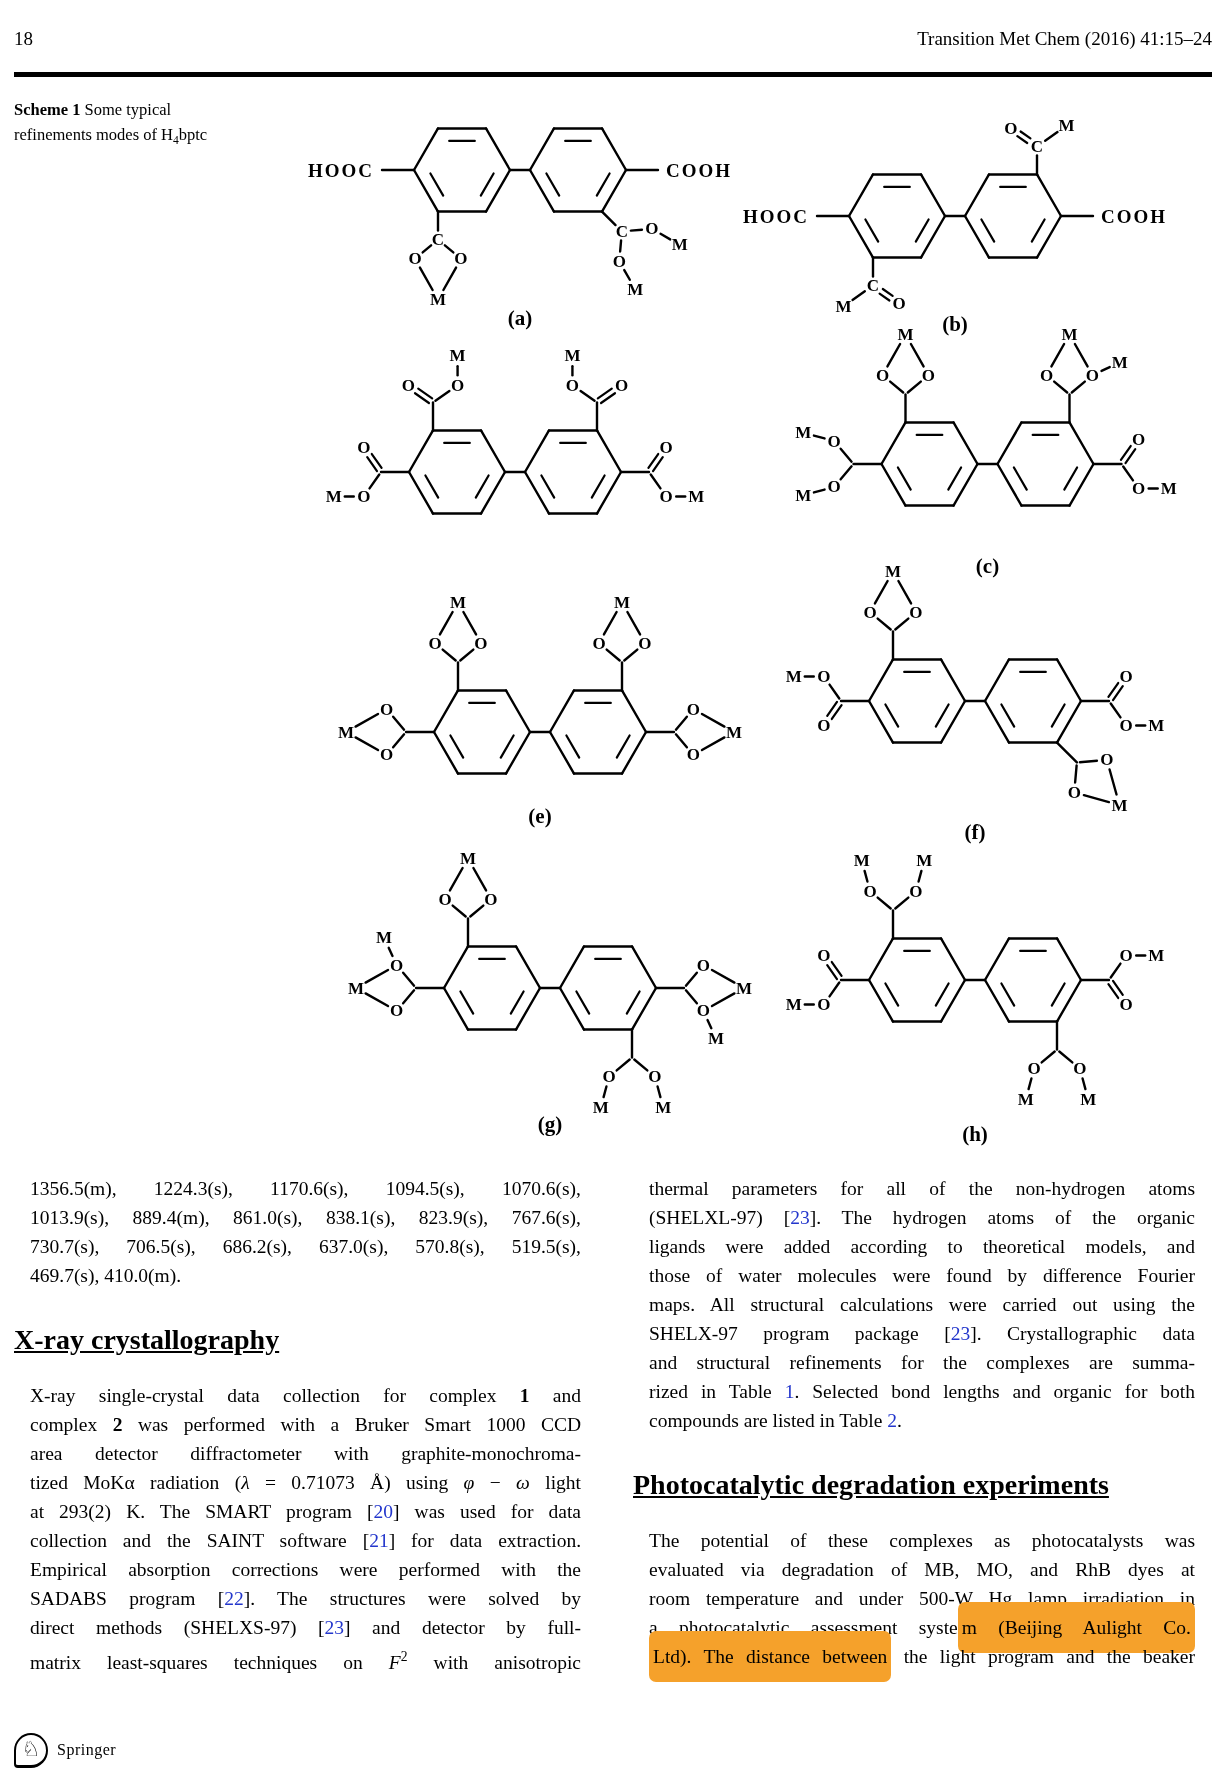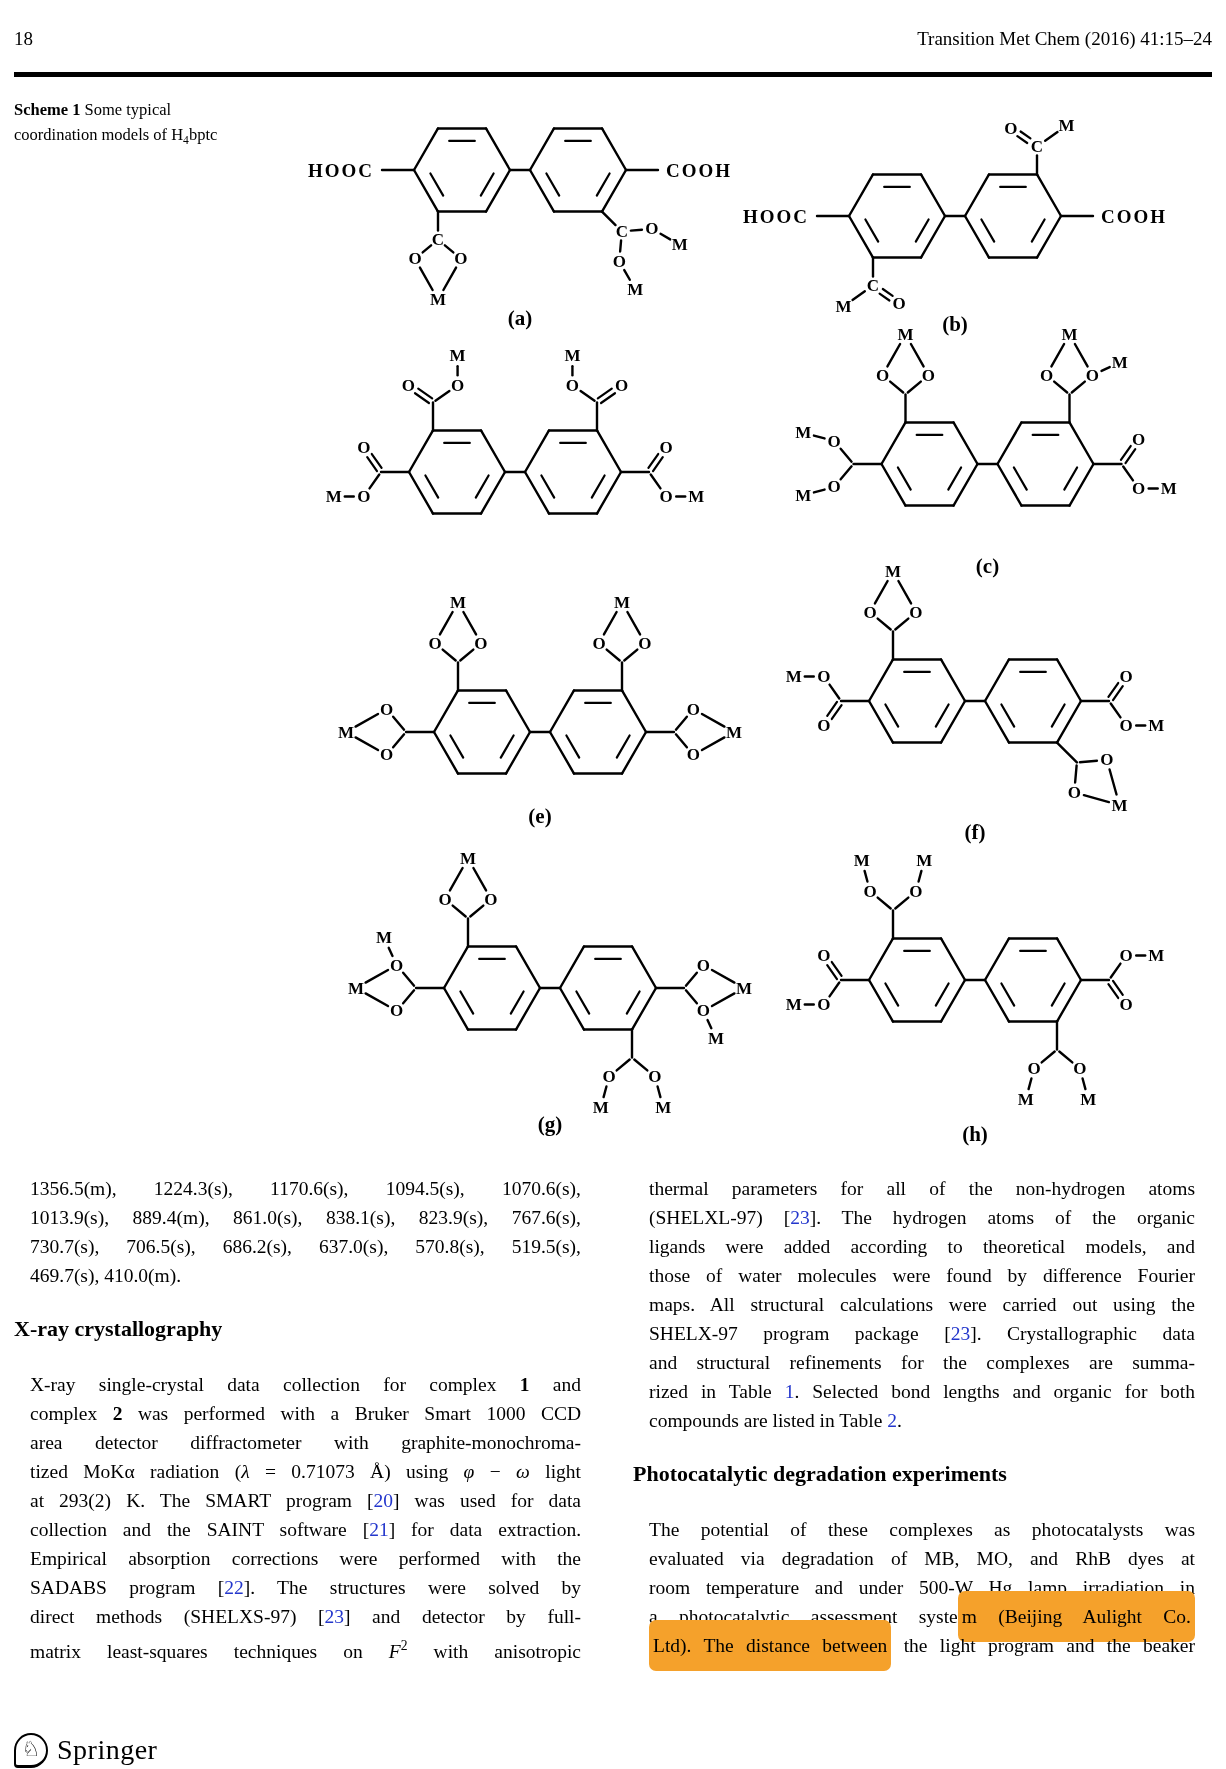--- a/index.html
+++ b/index.html
@@ -16,46 +16,46 @@
   #scheme{position:absolute;left:0;top:88px;width:1226px;height:1070px;padding-left:47px;}
   #scheme-caption{position:absolute;left:14px;top:10px;width:260px;font-size:16.5px;line-height:24.5px;}
   .cap-line{text-align:left;}
   .panel{position:absolute;}
 
   #col-left{position:absolute;left:14px;top:1158px;width:583px;}
   #col-right{position:absolute;left:633px;top:1158px;width:578px;}
   .para{margin:16px;}
   .tline{font-size:19.5px;line-height:29px;height:29px;text-align:justify;text-align-last:justify;white-space:nowrap;}
   .tline.last{text-align-last:left;}
-  .sec-h{font-size:22px;font-weight:bold;line-height:29px;margin:24px 0 27px 0;}
+  .sec-h{font-size:28px;font-weight:bold;line-height:29px;margin:35px 0 27px 0;text-decoration:underline;}
   .s-b{font-weight:bold;}
   .s-i{font-style:italic;}
   .s-ref{color:var(--link);}
   .s-sup{vertical-align:super;font-size:70%;}
   .s-sub{vertical-align:sub;font-size:70%;}
   .s-hl{background:var(--hl);border-radius:7px;padding:15px 4px;box-decoration-break:clone;-webkit-box-decoration-break:clone;}
 
   #page-footer{position:absolute;left:14px;top:1730px;height:40px;display:flex;align-items:center;gap:9px;}
   .knight{display:inline-flex;align-items:center;justify-content:center;width:30px;height:30px;
     border:2px solid #000;border-radius:50% 50% 50% 4px;font-size:21px;line-height:1;border-bottom-width:3px;}
-  .pub-name{font-size:28px;letter-spacing:0.5px;}
+  .pub-name{font-size:16px;letter-spacing:0.5px;}
 </style>
 </head>
 <body>
 
 <div id="page-header">
   <span id="page-number">18</span>
   <span id="journal-ref">Transition Met Chem (2016) 41:15–24</span>
 </div>
 <div id="header-rule"></div>
 
 <div id="scheme">
   <div id="scheme-caption">
       <div class="cap-line"><span class="s-b">Scheme 1</span><span class="s-undefined">  Some typical</span></div>
-      <div class="cap-line"><span class="s-undefined">coordination models of H</span><span class="s-sub">4</span><span class="s-undefined">bptc</span></div>
+      <div class="cap-line"><span class="s-undefined">refinements modes of H</span><span class="s-sub">4</span><span class="s-undefined">bptc</span></div>
     </div>
 
 <svg viewBox="0 0 500 240" width="500" height="240" class="panel" style="left: 270px; top: 2px;">
       <line x1="240" y1="80" x2="216" y2="38.430780618346944" stroke="#000" stroke-width="2.4" stroke-linecap="round"></line>
       <line x1="216" y1="38.430780618346944" x2="168" y2="38.430780618346944" stroke="#000" stroke-width="2.4" stroke-linecap="round"></line>
       <line x1="168" y1="38.430780618346944" x2="144" y2="80" stroke="#000" stroke-width="2.4" stroke-linecap="round"></line>
       <line x1="144" y1="80" x2="167.99999999999997" y2="121.56921938165304" stroke="#000" stroke-width="2.4" stroke-linecap="round"></line>
       <line x1="167.99999999999997" y1="121.56921938165304" x2="216" y2="121.56921938165306" stroke="#000" stroke-width="2.4" stroke-linecap="round"></line>
       <line x1="216" y1="121.56921938165306" x2="240" y2="80" stroke="#000" stroke-width="2.4" stroke-linecap="round"></line>
       <line x1="204.8" y1="50.90154643284286" x2="179.2" y2="50.90154643284286" stroke="#000" stroke-width="2.2" stroke-linecap="round"></line>

